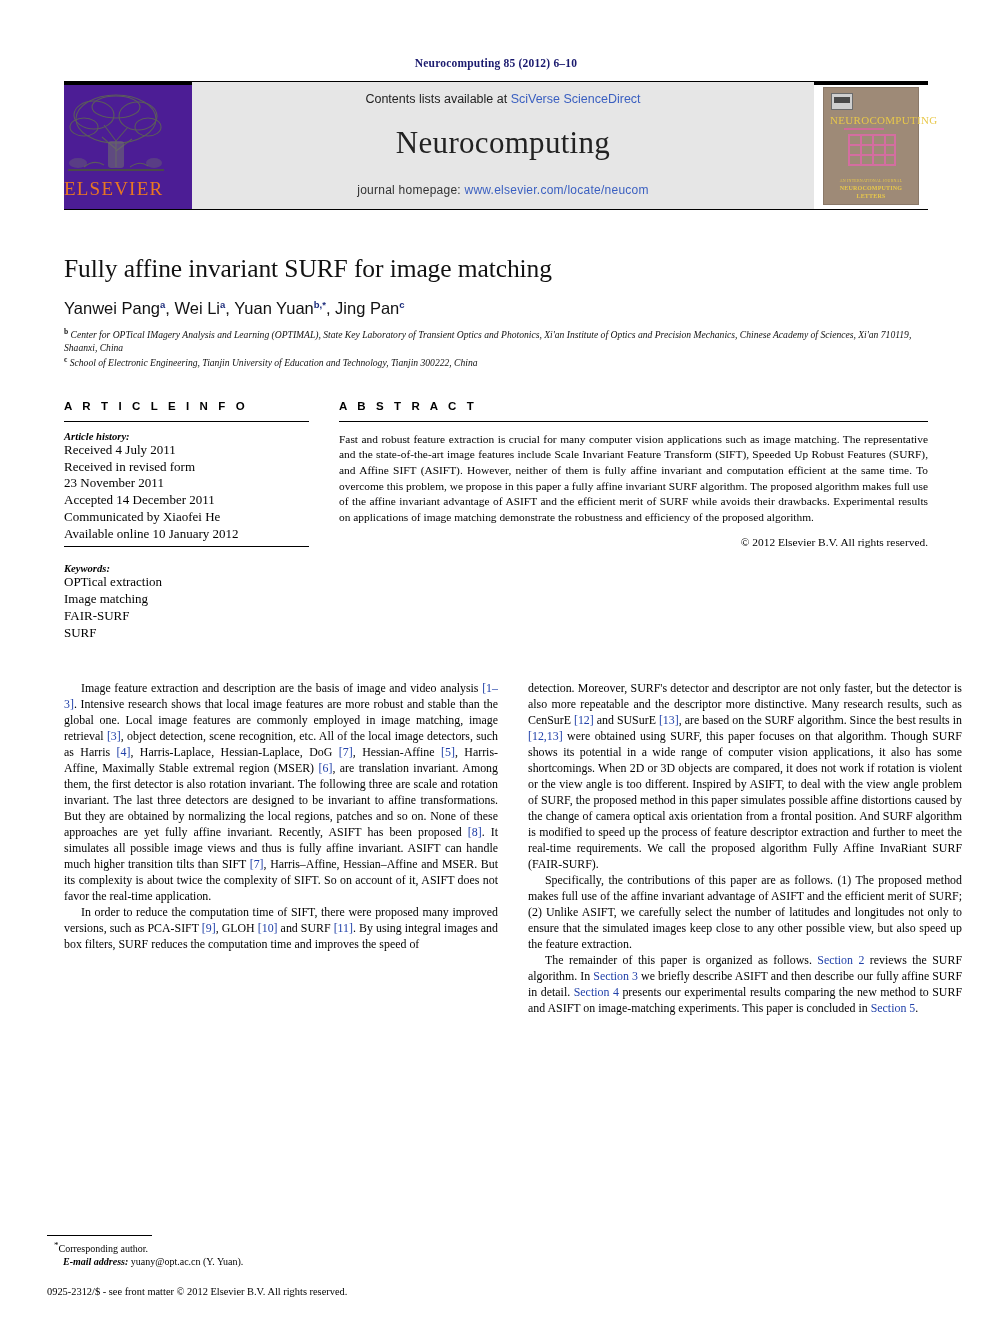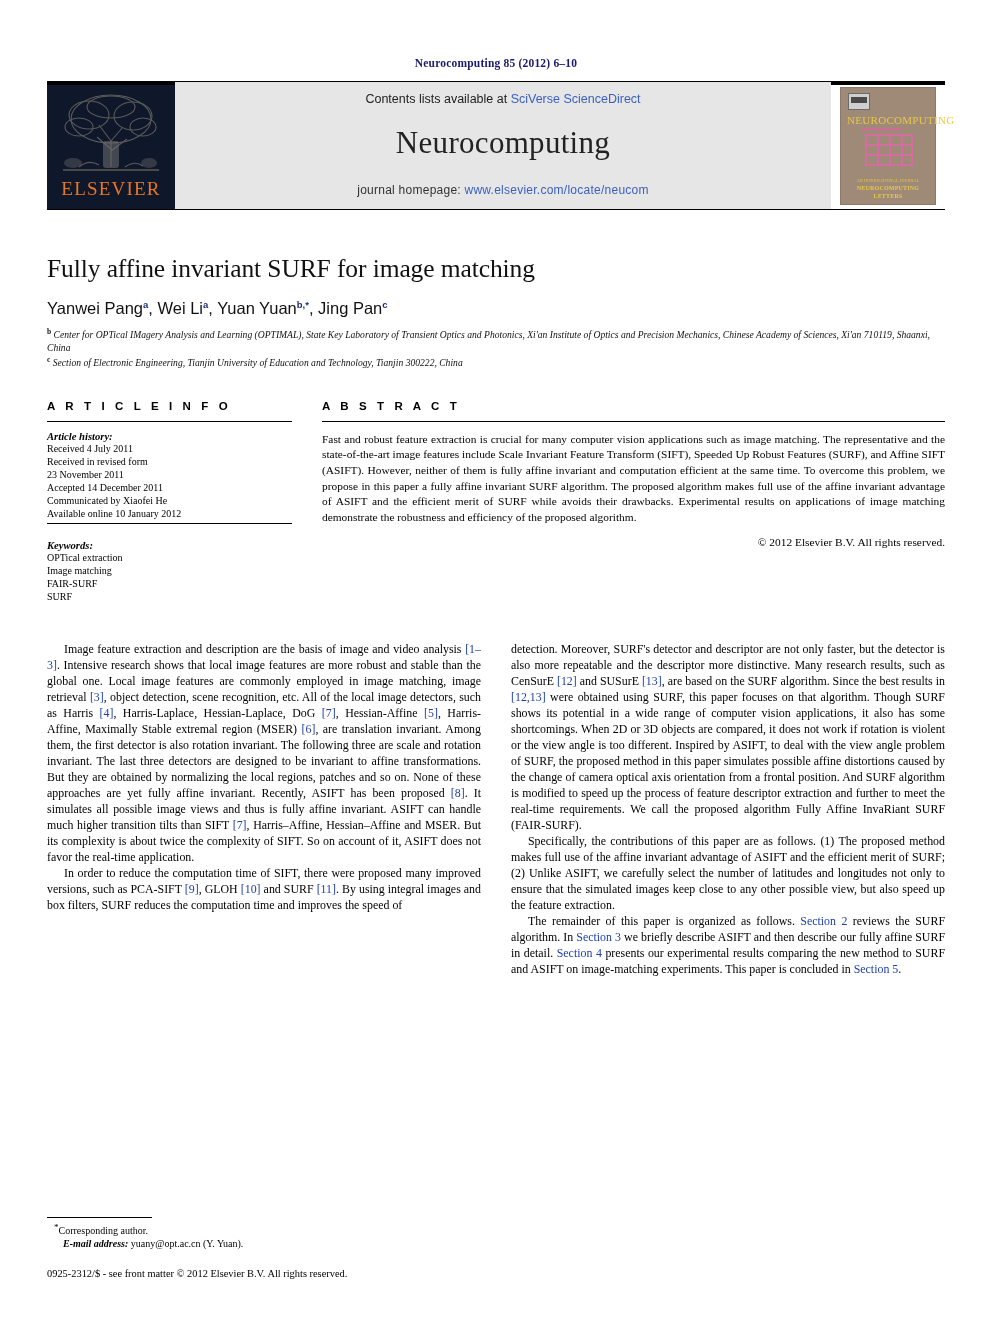--- a/index.html
+++ b/index.html
@@ -13,21 +13,21 @@
     font-family: "Liberation Serif", "DejaVu Serif", serif;
     color: #000000;
     position: relative;
     overflow: hidden;
   }
   .page {
     width: 992px;
     height: 1323px;
     position: relative;
     box-sizing: border-box;
-    padding: 0 47px;
+    padding: 0 64px;
   }
 
   
   .running-head {
     text-align: center;
     color: #1a1a6e;
     font-size: 11.5px;
     font-weight: bold;
     padding-top: 57px;
     letter-spacing: .2px;
@@ -39,23 +39,22 @@
     height: 128px;
     display: flex;
     align-items: stretch;
   }
   .logo-box {
     width: 128px;
     flex: 0 0 128px;
     border-top: 4px solid #000;
     display: flex;
     flex-direction: column;
-    align-items: center;
     justify-content: flex-start;
-    background: #0f172a;
+    background: #4c1d95;
     padding-top: 4px;
     box-sizing: border-box;
   }
   .elsevier-word {
     font-family: "Liberation Serif", serif;
     color: #E87722;
     font-size: 19px;
     letter-spacing: 1.2px;
     font-weight: normal;
     margin-top: 1px;
@@ -228,21 +227,21 @@
   }
   .rule-thin { border-top: 1px solid #000; margin-top: 9px; }
   .rule-thick { border-top: 1.6px solid #000; margin-top: 3px; }
   .hist-label, .kw-label {
     font-size: 10.6px;
     font-style: italic;
     font-weight: bold;
     margin-top: 9px;
   }
   .hist-line, .kw-line {
-    font-size: 10px;
+    font-size: 13px;
     line-height: 1.30;
   }
   .hist-block { margin-bottom: 3px; }
   .kw-block { margin-top: 16px; }
   .abstract-body {
     font-size: 11.4px;
     line-height: 1.37;
     text-align: justify;
     margin-top: 10px;
   }
@@ -273,21 +272,21 @@
     text-indent: 17px;
     hyphens: auto;
   }
   p.body-p + p.body-p { margin-top: 0; }
   .ref { color: #1f3fa8; }
 
   
   .footnote-area {
     position: absolute;
     left: 47px;
-    bottom: 42px;
+    bottom: 24px;
     width: 434px;
   }
   .fn-rule {
     width: 105px;
     border-top: 1px solid #000;
     margin-bottom: 4px;
   }
   .fn-line {
     font-size: 10px;
     line-height: 1.32;
@@ -376,21 +375,21 @@
 
   <div class="title-block">
     <h1 class="paper-title">Fully affine invariant SURF for image matching</h1>
 
     <div class="authors">
       <span><span>Yanwei Pang</span><sup>a</sup><span>, </span></span><span><span>Wei Li</span><sup>a</sup><span>, </span></span><span><span>Yuan Yuan</span><sup>b,*</sup><span>, </span></span><span><span>Jing Pan</span><sup>c</sup></span>
     </div>
 
     <div class="affiliations">
       <div><sup>b</sup> <span>Center for OPTical IMagery Analysis and Learning (OPTIMAL), State Key Laboratory of Transient Optics and Photonics, Xi'an Institute of Optics and Precision Mechanics, Chinese Academy of Sciences, Xi'an 710119, Shaanxi, China</span></div>
-      <div><sup>c</sup> <span>Section of Electronic Engineering, Tianjin University of Education and Technology, Tianjin 300222, China</span></div>
+      <div><sup>c</sup> <span>School of Electronic Engineering, Tianjin University of Education and Technology, Tianjin 300222, China</span></div>
     </div>
   </div>
 
   <div class="info-abstract">
 
     <div class="info-col">
       <div class="sec-head">A R T I C L E   I N F O</div>
       <div class="rule-thin"></div>
 
       <div class="hist-block">

